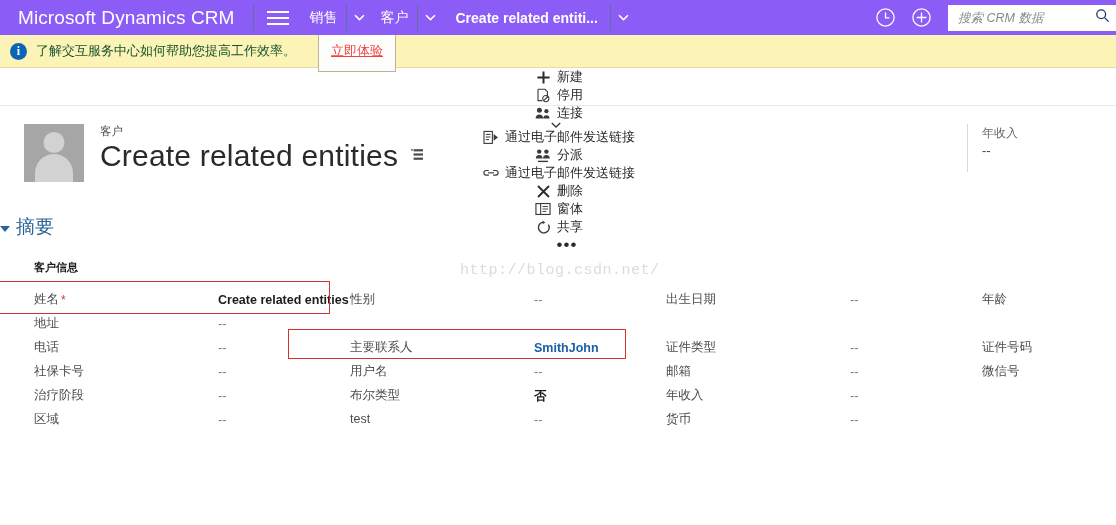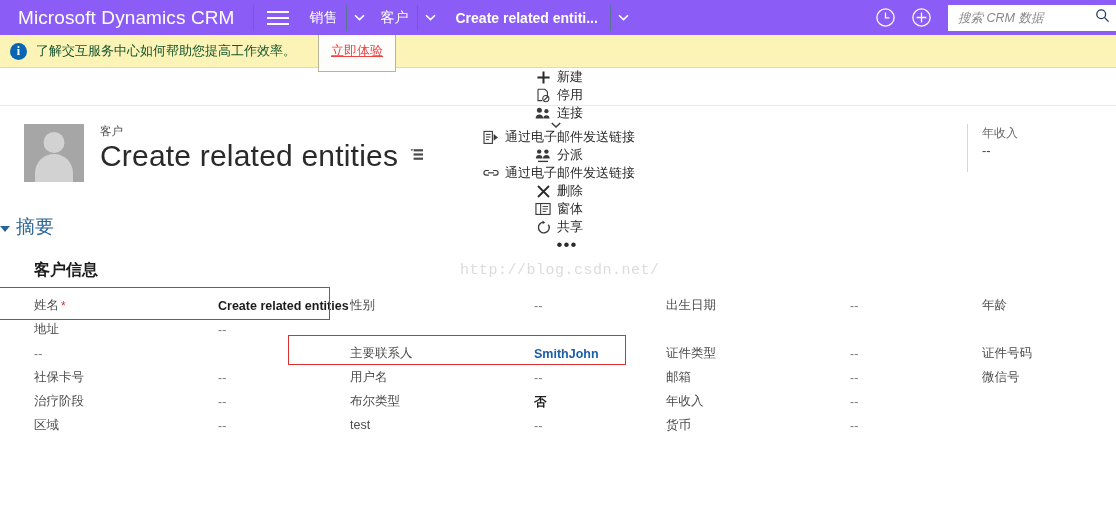--- a/index.html
+++ b/index.html
@@ -309,21 +309,21 @@
     border-right: 5px solid transparent;
     border-top: 6px solid #2a6496;
     margin-top: 4px;
   }
   .section-title {
     font-size: 19px;
     color: #2a6496;
     font-weight: 400;
   }
   .subsection-title {
-    font-size: 16px;
+    font-size: 11px;
     font-weight: bold;
     color: #1c1c1c;
     padding-left: 34px;
     margin-top: 20px;
   }
 
   
   .fieldgrid {
     position: relative;
     margin-top: 12px;
@@ -654,20 +654,23 @@
       </div>
       <div class="col fcell">
         <div class="flabel-box">
           <span class="flabel"></span>
         </div>
         <div class="fvalue-box"><span class="fvalue muted"></span></div>
       </div>
     </div>
     <div class="frow">
       <div class="col fcell">
+        <div class="flabel-box">
+          <span class="flabel">电话</span>
+        </div>
         <div class="fvalue-box"><span class="fvalue muted">--</span></div>
       </div>
       <div class="col fcell">
         <div class="flabel-box">
           <span class="flabel">主要联系人</span>
         </div>
         <div class="fvalue-box"><span class="fvalue link">SmithJohn</span></div>
       </div>
       <div class="col fcell">
         <div class="flabel-box">

